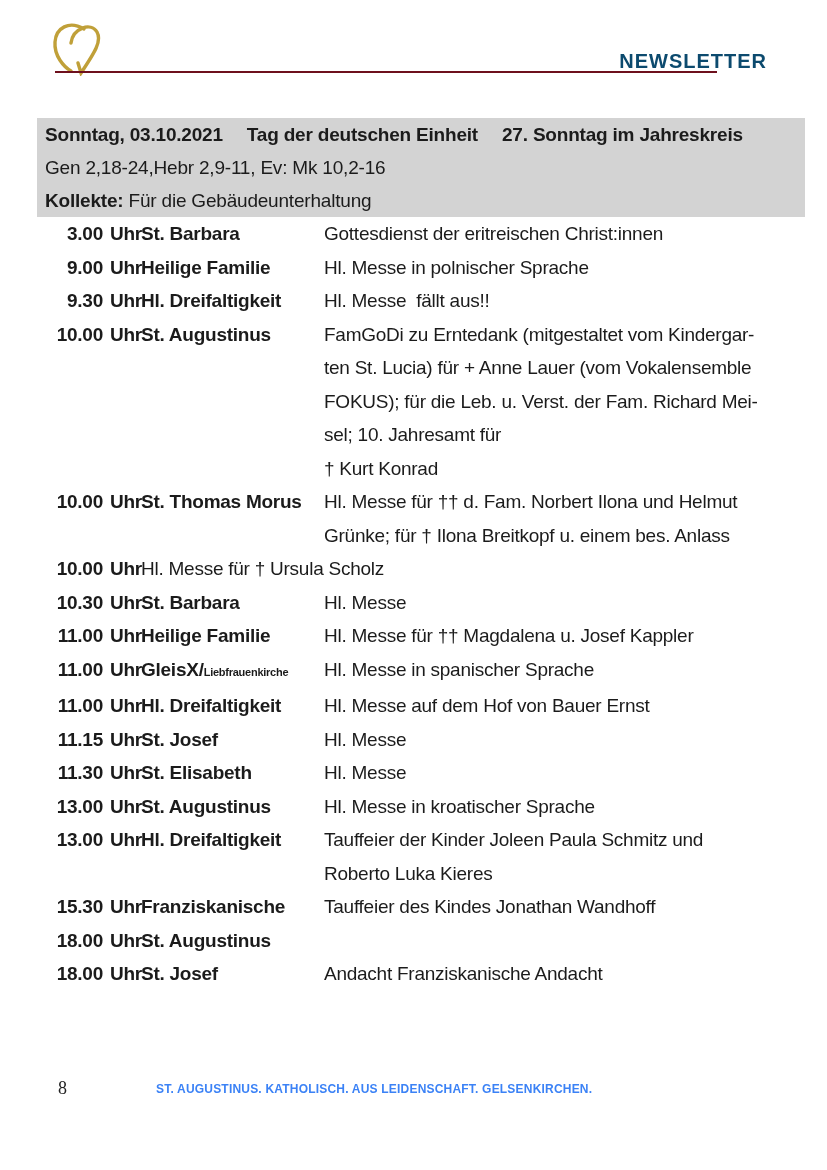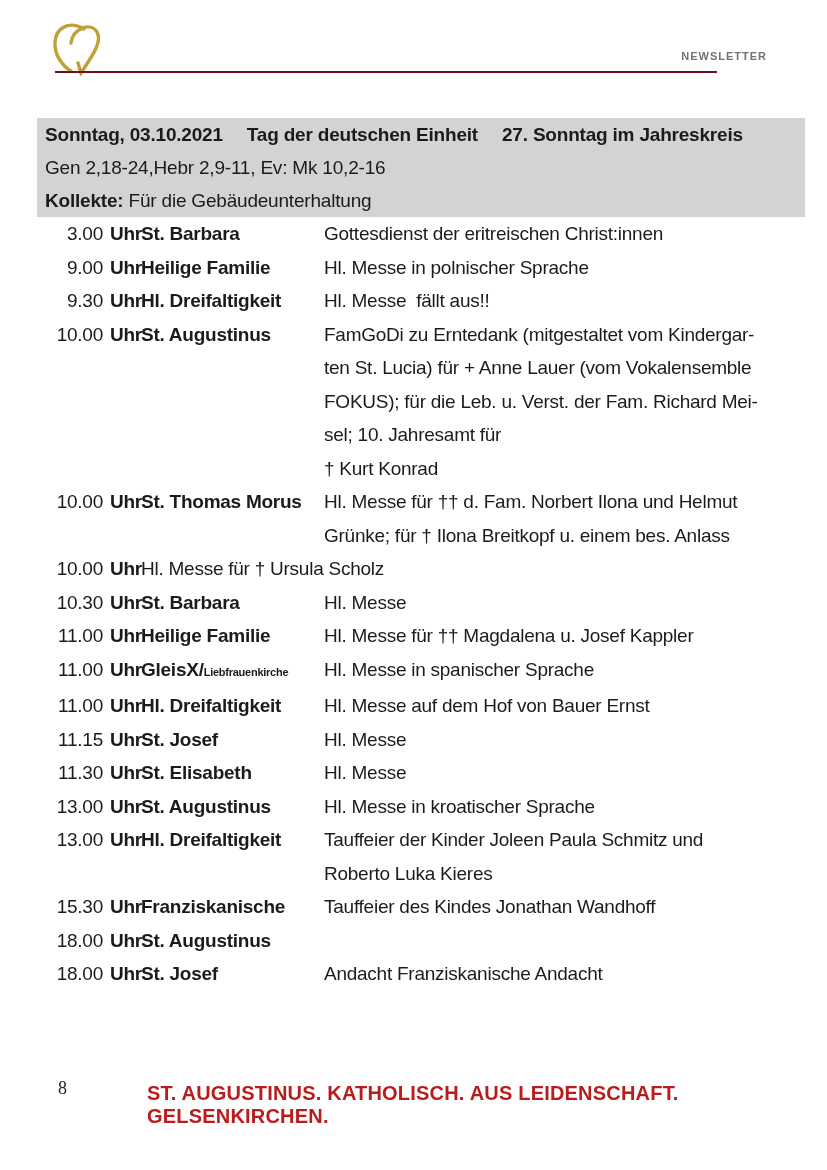--- a/index.html
+++ b/index.html
@@ -9,21 +9,21 @@
     color:#1b1b1b;
     -webkit-font-smoothing:antialiased;
   }
   .page{position:relative;width:827px;height:1170px;overflow:hidden;background:#fff;}
 
   
   .logo{position:absolute;left:50px;top:20px;}
   .header-rule{position:absolute;left:55px;top:71px;width:662px;height:2px;background:#6e101d;}
   .newsletter{
     position:absolute;right:60px;top:50px;
-    font-size:11px;font-weight:bold;color:#737373;letter-spacing:1px;
+    font-size:20px;font-weight:bold;color:#0c4a6e;letter-spacing:1px;
   }
 
   
   .infobox{
     position:absolute;left:37px;top:118px;width:760px;
     background:#d3d3d3;
     font-size:19px;line-height:33px;
     padding:0 0 0 8px;
     letter-spacing:-0.2px;
   }
@@ -32,35 +32,35 @@
   .infobox .title .part:last-child{margin-right:0;}
   .infobox .bold{font-weight:bold;}
 
   
   .schedule{
     position:absolute;left:33px;top:217px;width:775px;
     font-size:19px;line-height:33.5px;
     letter-spacing:-0.25px;
   }
   .row{display:grid;grid-template-columns:70px 38px 183px auto;}
-  .cell-time{font-weight:normal;text-align:right;}
+  .cell-time{font-weight:bold;text-align:right;}
   .cell-uhr{font-weight:bold;padding-left:7px;}
   .cell-loc{font-weight:bold;white-space:nowrap;}
   .cell-loc .small{font-size:11px;}
   .cell-desc{white-space:pre;}
   .cell-desc .b{font-weight:normal;}
 
   
   .page-number{
     position:absolute;left:58px;top:1078px;
     font-family:"Liberation Serif",serif;font-size:18px;color:#222;
   }
   .tagline{
-    position:absolute;left:147px;top:1082px;
-    font-size:20px;font-weight:bold;color:#b91c1c;letter-spacing:0.2px;
+    position:absolute;left:156px;top:1082px;
+    font-size:12px;font-weight:bold;color:#3b82f6;letter-spacing:0.2px;
   }
 </style>
 </head>
 <body>
 
 <div class="page">
 
   <div class="logo">
     <svg width="58" height="56" viewBox="0 0 58 56" fill="none">
       <path d="M34 9 C19 0 6 8 5 22 C4 36 14 47 21 51" stroke="#c0a039" stroke-width="3.4" stroke-linecap="round" fill="none"></path>

